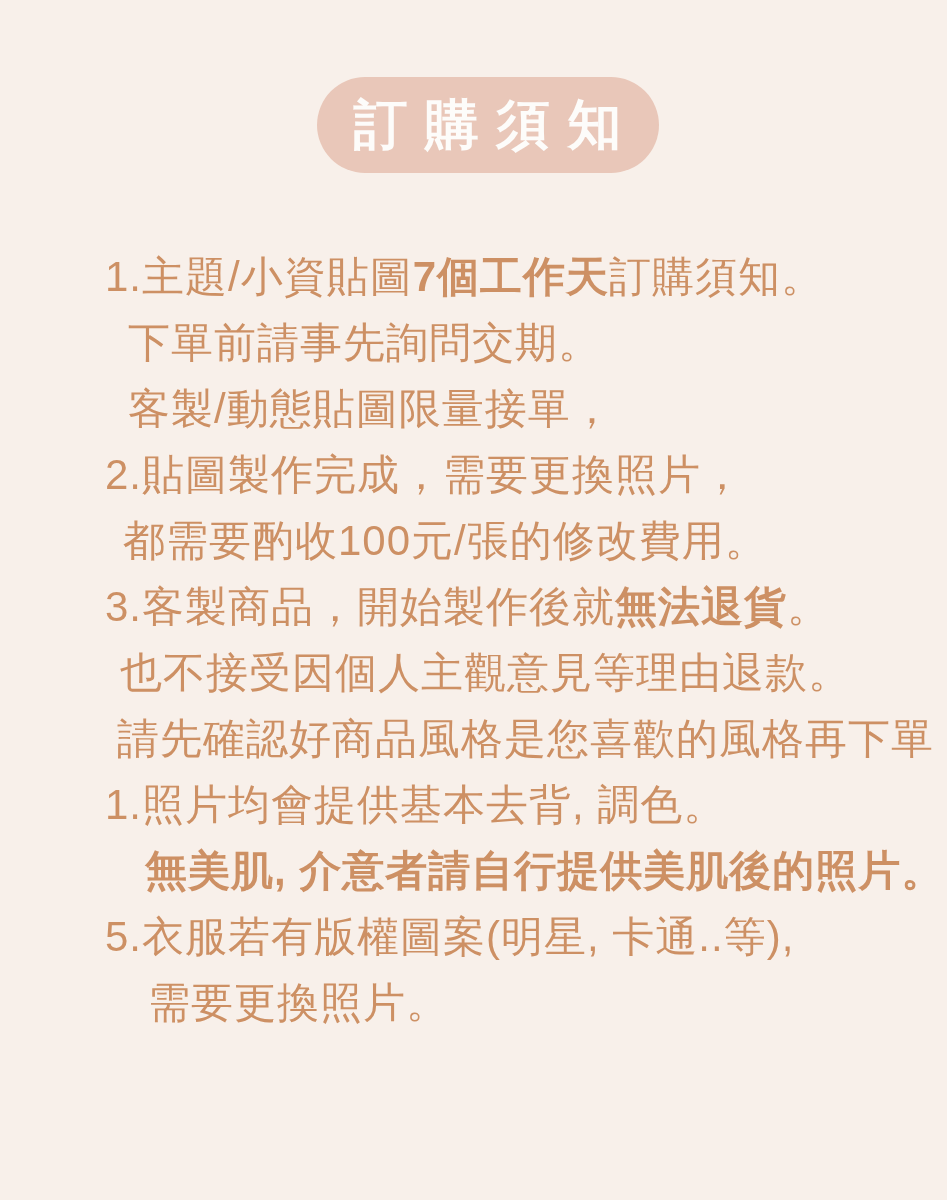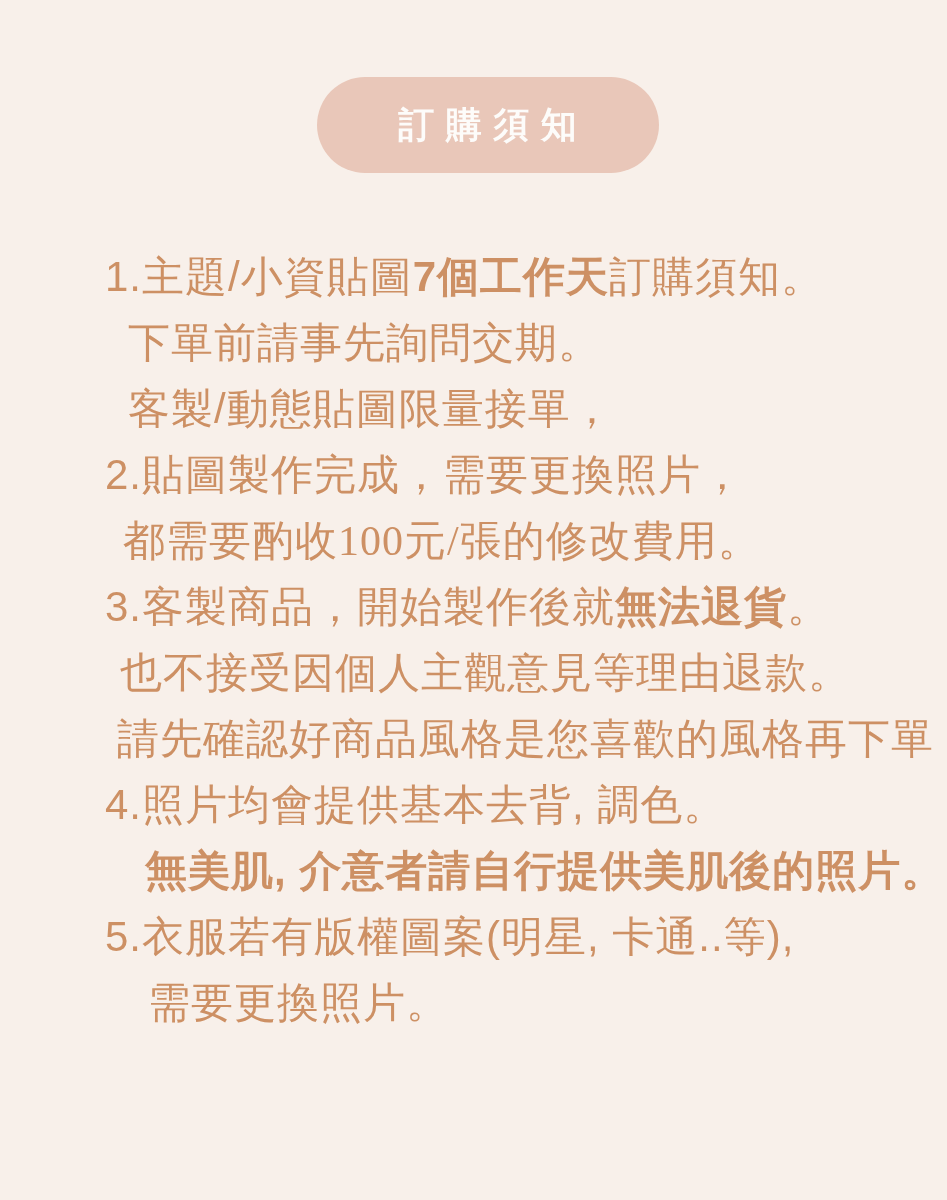--- a/index.html
+++ b/index.html
@@ -25,21 +25,21 @@
     background: #e9c7b9;
     width: 342px;
     height: 96px;
     border-radius: 48px;
     display: flex;
     align-items: center;
     justify-content: center;
   }
   .title-pill .title-text {
     color: #fdfcfa;
-    font-size: 36px;
+    font-size: 54px;
     font-weight: bold;
     letter-spacing: 0.32em;
     text-indent: 0.32em; 
     white-space: nowrap;
   }
   .notice-list {
     margin-top: 71px;
     padding-left: 105px;
     padding-right: 40px;
     color: #cd9064;
@@ -62,21 +62,21 @@
   <div class="title-pill">
     <span class="title-text">訂購須知</span>
   </div>
 </div>
 
 <div class="notice-list">
     <div class="line" style="padding-left: 0px;"><span>1.主題/小資貼圖</span><span class="bold">7個工作天</span><span>訂購須知。</span></div>
     <div class="line" style="padding-left: 23px;"><span>下單前請事先詢問交期。</span></div>
     <div class="line" style="padding-left: 23px;"><span>客製/動態貼圖限量接單，</span></div>
     <div class="line" style="padding-left: 0px;"><span>2.貼圖製作完成，需要更換照片，</span></div>
-    <div class="line" style="padding-left: 18px; font-family: Liberation Serif, serif;"><span>都需要酌收100元/張的修改費用。</span></div>
+    <div class="line" style="padding-left: 18px;"><span>都需要酌收100元/張的修改費用。</span></div>
     <div class="line" style="padding-left: 0px;"><span>3.客製商品，開始製作後就</span><span class="bold">無法退貨</span><span>。</span></div>
     <div class="line" style="padding-left: 15px;"><span>也不接受因個人主觀意見等理由退款。</span></div>
     <div class="line" style="padding-left: 12px;"><span>請先確認好商品風格是您喜歡的風格再下單！</span></div>
-    <div class="line" style="padding-left: 0px;"><span>4.照片均會提供基本去背, 調色。</span></div>
+    <div class="line" style="padding-left: 0px;"><span>1.照片均會提供基本去背, 調色。</span></div>
     <div class="line" style="padding-left: 40px; font-weight: bold;"><span>無美肌, 介意者請自行提供美肌後的照片。</span></div>
     <div class="line" style="padding-left: 0px;"><span>5.衣服若有版權圖案(明星, 卡通..等),</span></div>
     <div class="line" style="padding-left: 43px;"><span>需要更換照片。</span></div>
   </div>
 
 </body></html>

